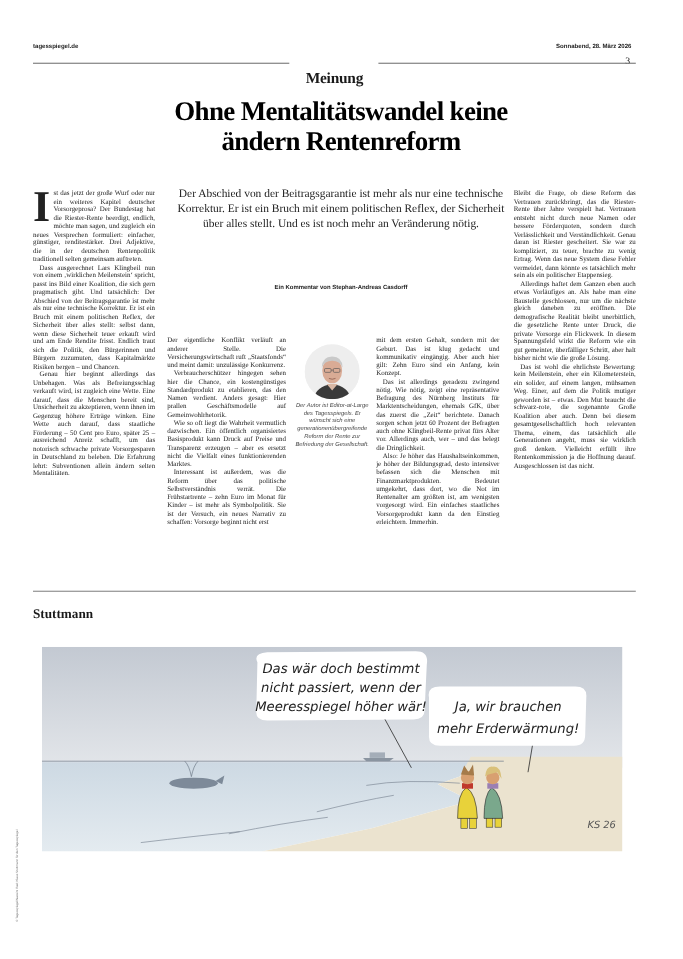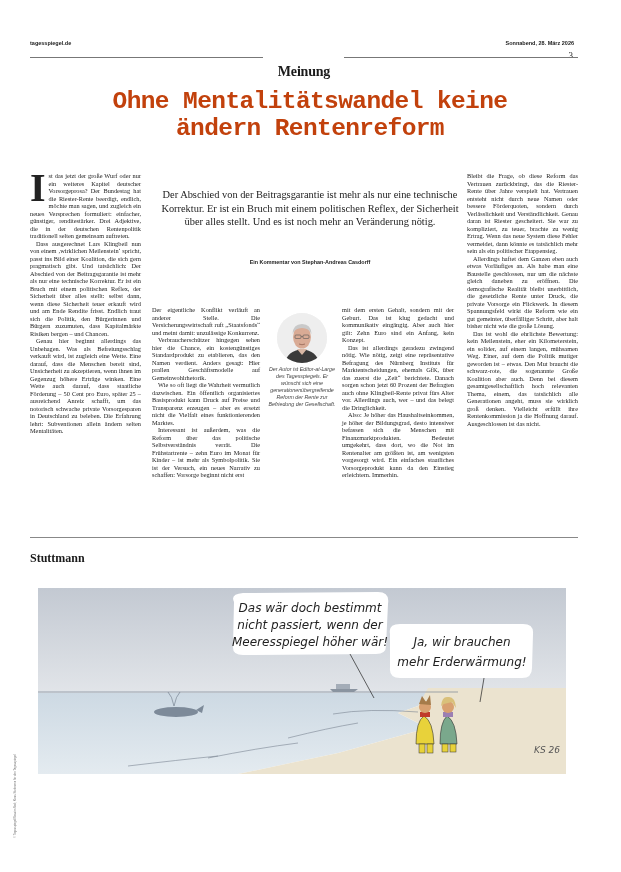--- a/index.html
+++ b/index.html
@@ -6,23 +6,23 @@
   html, body { width: 621px; height: 872px; background: #ffffff; overflow: hidden; }
   body { position: relative; font-family: "Liberation Serif", "DejaVu Serif", serif; color: #1a1a1a; }
 
   .site { position: absolute; left: 30px; top: 40px; font-family: "Liberation Sans", sans-serif; font-weight: bold; font-size: 5.5px; color: #222; }
   .date { position: absolute; right: 47px; top: 40px; font-family: "Liberation Sans", sans-serif; font-weight: bold; font-size: 5.5px; color: #222; }
   .pagenum { position: absolute; right: 48px; top: 50px; font-size: 9px; }
   .rule-left { position: absolute; left: 30px; top: 57px; width: 233px; height: 1px; background: #777; }
   .rule-right { position: absolute; left: 344px; top: 57px; width: 234px; height: 1px; background: #777; }
   .section { position: absolute; left: 266px; top: 46px; width: 76px; text-align: center; font-size: 14px; font-weight: bold; letter-spacing: -0.2px; margin-top: 18px; }
 
-  .headline { position: absolute; left: 60px; top: 88px; width: 500px; text-align: center; font-size: 24.5px; line-height: 27px; font-weight: bold; letter-spacing: -0.6px; color: #c2410c; font-family: Liberation Mono, monospace; }
+  .headline { position: absolute; left: 60px; top: 88px; width: 500px; text-align: center; font-size: 24.5px; line-height: 27px; font-weight: bold; letter-spacing: -0.6px; color: #000000; }
 
-  .lead { position: absolute; left: 160px; top: 170px; width: 300px; text-align: center; font-size: 10.4px; line-height: 13.6px; color: #222; margin-top: 18px; }
+  .lead { position: absolute; left: 160px; top: 170px; width: 300px; text-align: center; font-size: 10.4px; line-height: 13.6px; color: #222; }
   .byline { position: absolute; left: 160px; top: 259px; width: 300px; text-align: center; font-family: "Liberation Sans", sans-serif; font-weight: bold; font-size: 5.4px; color: #222; }
 
   .col { position: absolute; font-size: 6.3px; line-height: 7.5px; text-align: justify; hyphens: auto; color: #222; }
   .col p { text-indent: 0; }
   .col p + p { text-indent: 6px; }
   .col1 { left: 30px; top: 172px; width: 111px; }
   .col2 { left: 152px; top: 306px; width: 108px; }
   .col3 { left: 342px; top: 306px; width: 112px; }
   .col4 { left: 467px; top: 172px; width: 111px; }
 

